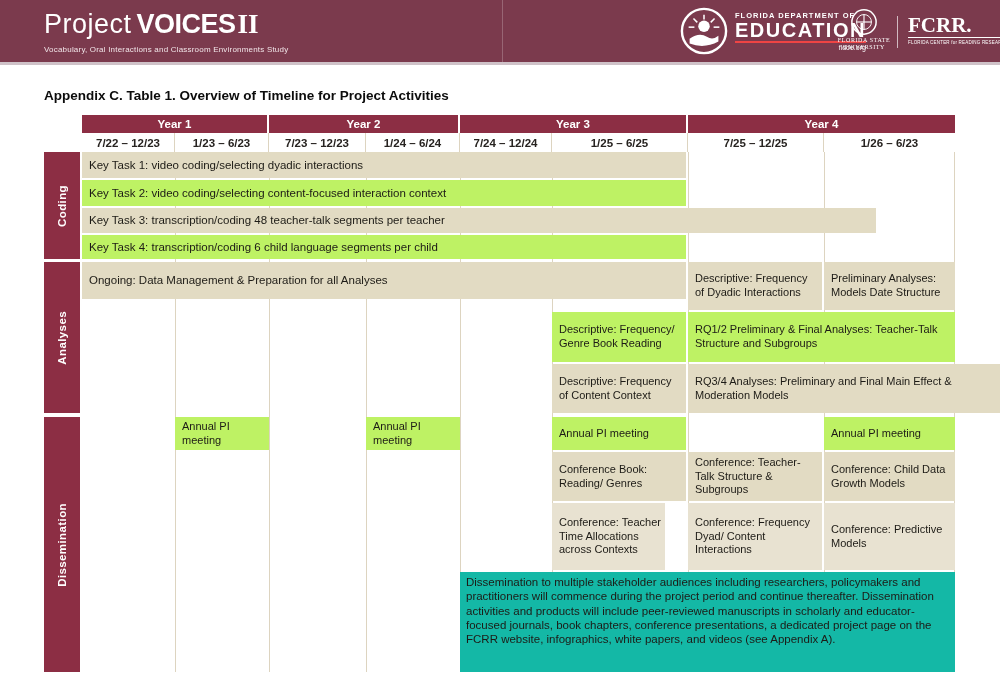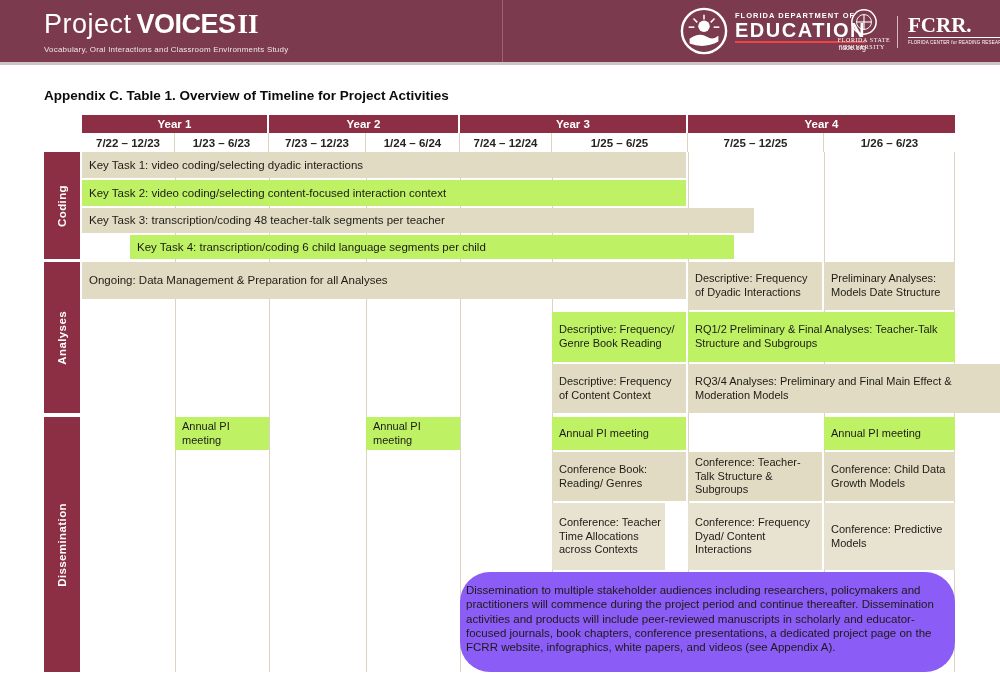--- a/index.html
+++ b/index.html
@@ -42,21 +42,21 @@
   .datecell.last { border-right:none; }
   .gridline { position:absolute; top:152px; height:520px; width:1px; background:#ddd4c0; z-index:1; }
   .sidebar { position:absolute; left:44px; width:36px; background:#8c2e44; color:#fff; z-index:2;
              display:flex; align-items:center; justify-content:center; }
   .sidebar span { writing-mode:vertical-rl; transform:rotate(180deg); font-weight:bold; font-size:11.5px; letter-spacing:.4px; }
   .tan { z-index:2; display:flex; align-items:center; font-size:11px; line-height:1.25; padding:2px 4px 2px 7px; }
   .tan.bar { font-size:11.5px; }
   .dark  { background:#e2dbc3; }
   .light { background:#bef264; }
   .light2{ background:#e8e2d1; }
-  .para { z-index:2; background:#8b5cf6; font-size:11.5px; line-height:1.24; padding:11px 6px; color:#1d1b16;border-radius:30px; }
+  .para { z-index:2; background:#14b8a6; font-size:11.5px; line-height:1.24; padding:3px 6px; color:#1d1b16; }
 </style>
 </head>
 <body>
 
 <div class="page">
 
   <header class="banner">
     <div class="brand">
       <div class="brand-line">
         <span class="brand-project">Project</span><span class="brand-voices">VOICES</span><span class="brand-ii">II</span>
@@ -137,22 +137,22 @@
       </div>
     <div class="sidebar" style="top:262px;height:151px;">
         <span>Analyses</span>
       </div>
     <div class="sidebar" style="top:417px;height:255px;">
         <span>Dissemination</span>
       </div>
 
     <div class="cell tan bar dark" style="left:82px;top:152px;width:604px;height:26px;">Key Task 1: video coding/selecting dyadic interactions</div>
     <div class="cell tan bar light" style="left:82px;top:180px;width:604px;height:26px;">Key Task 2: video coding/selecting content-focused interaction context</div>
-    <div class="cell tan bar dark" style="left:82px;top:208px;width:672px;height:25px;">Key Task 3: transcription/coding 48 teacher-talk segments per teacher</div>
-    <div class="cell tan bar light" style="left:82px;top:235px;width:604px;height:24px;margin-left:48px;">Key Task 4: transcription/coding 6 child language segments per child</div>
+    <div class="cell tan bar dark" style="left:82px;top:208px;width:794px;height:25px;">Key Task 3: transcription/coding 48 teacher-talk segments per teacher</div>
+    <div class="cell tan bar light" style="left:82px;top:235px;width:604px;height:24px;">Key Task 4: transcription/coding 6 child language segments per child</div>
 
     <div class="cell tan bar dark" style="left:82px;top:262px;width:604px;height:37px;">Ongoing: Data Management &amp; Preparation for all Analyses</div>
     <div class="cell tan dark" style="left:688px;top:262px;width:134px;height:48px;">Descriptive: Frequency of Dyadic Interactions</div>
     <div class="cell tan dark" style="left:824px;top:262px;width:131px;height:48px;">Preliminary Analyses: Models Date Structure</div>
     <div class="cell tan light" style="left:552px;top:312px;width:134px;height:50px;">Descriptive: Frequency/ Genre Book Reading</div>
     <div class="cell tan light" style="left:688px;top:312px;width:267px;height:50px;">RQ1/2 Preliminary &amp; Final Analyses: Teacher-Talk Structure and Subgroups</div>
     <div class="cell tan dark" style="left:552px;top:364px;width:134px;height:49px;">Descriptive: Frequency of Content Context</div>
     <div class="cell tan dark" style="left:688px;top:364px;width:316px;height:49px;">RQ3/4 Analyses: Preliminary and Final Main Effect &amp; Moderation Models</div>
 
     <div class="cell tan light" style="left:175px;top:417px;width:94px;height:33px;">Annual PI meeting</div>

